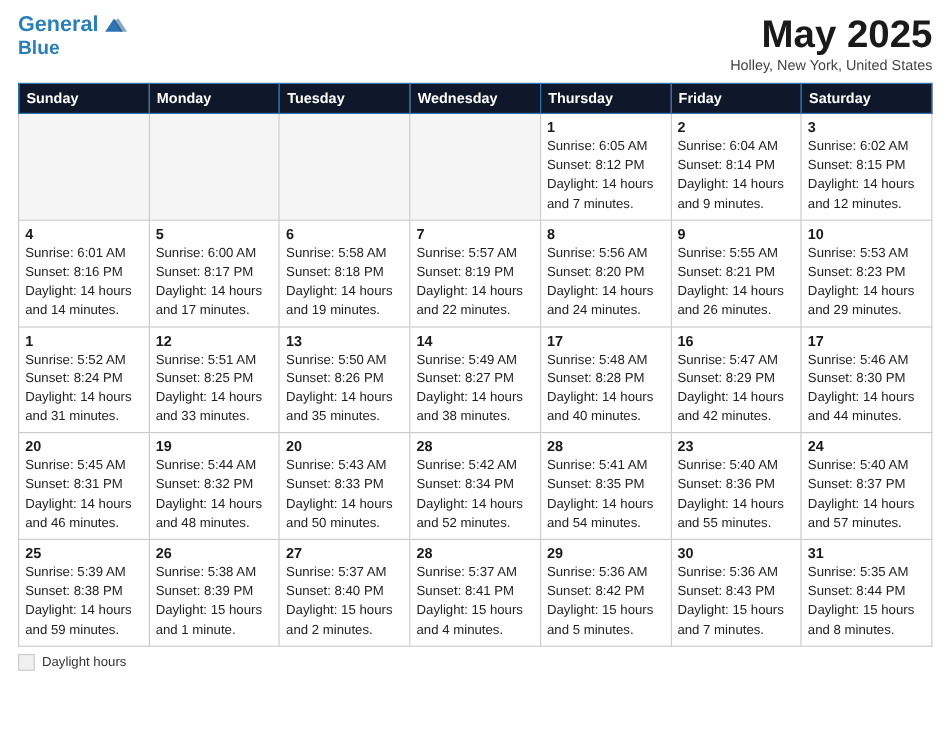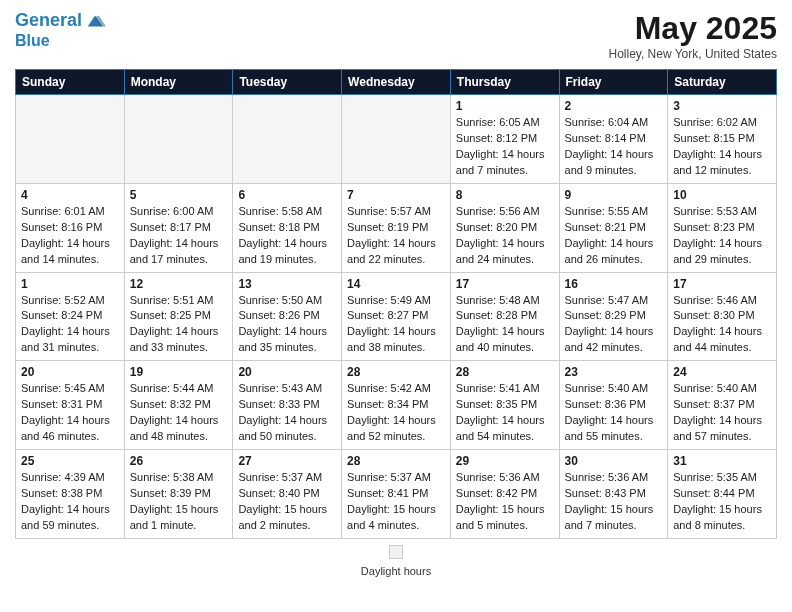--- a/index.html
+++ b/index.html
@@ -87,21 +87,20 @@
       line-height: 1.45;
       font-size: 11px;
     }
     .footer {
       margin-top: 6px;
       font-size: 11px;
       color: #333;
       display: flex;
       align-items: center;
       gap: 6px;
-      flex-direction: column;
     }
     .footer-box {
       width: 14px;
       height: 14px;
       background: #f0f0f0;
       border: 1px solid #ccc;
       display: inline-block;
     }
   </style>
 </head>
@@ -325,21 +324,21 @@
             <span class="day-num">24</span>
             <div class="cell-text">Sunrise: 5:40 AM
 Sunset: 8:37 PM
 Daylight: 14 hours
 and 57 minutes.</div>
           </td>
         </tr>
         <tr>
           <td>
             <span class="day-num">25</span>
-            <div class="cell-text">Sunrise: 4:39 AM
+            <div class="cell-text">Sunrise: 5:39 AM
 Sunset: 8:38 PM
 Daylight: 14 hours
 and 59 minutes.</div>
           </td>
           <td>
             <span class="day-num">26</span>
             <div class="cell-text">Sunrise: 5:38 AM
 Sunset: 8:39 PM
 Daylight: 15 hours
 and 1 minute.</div>

